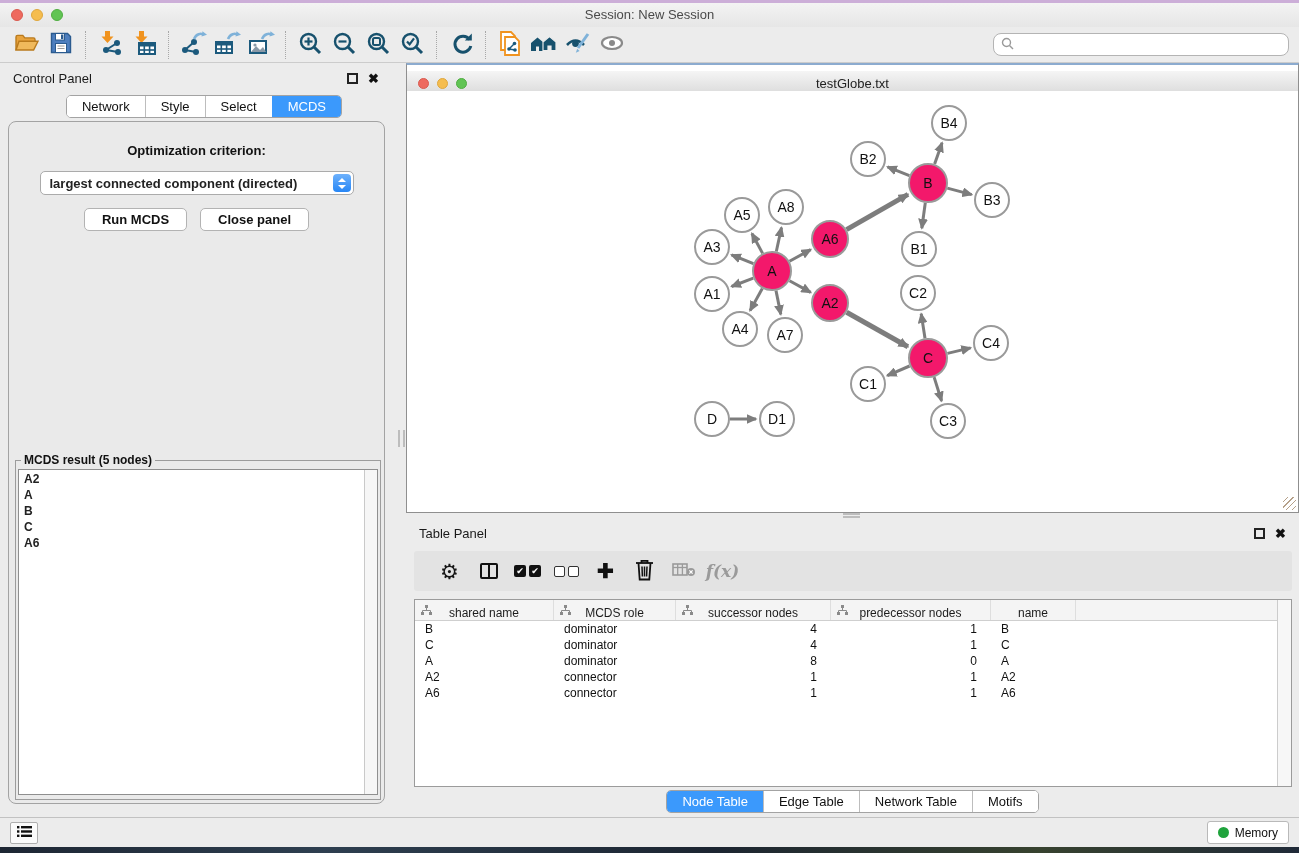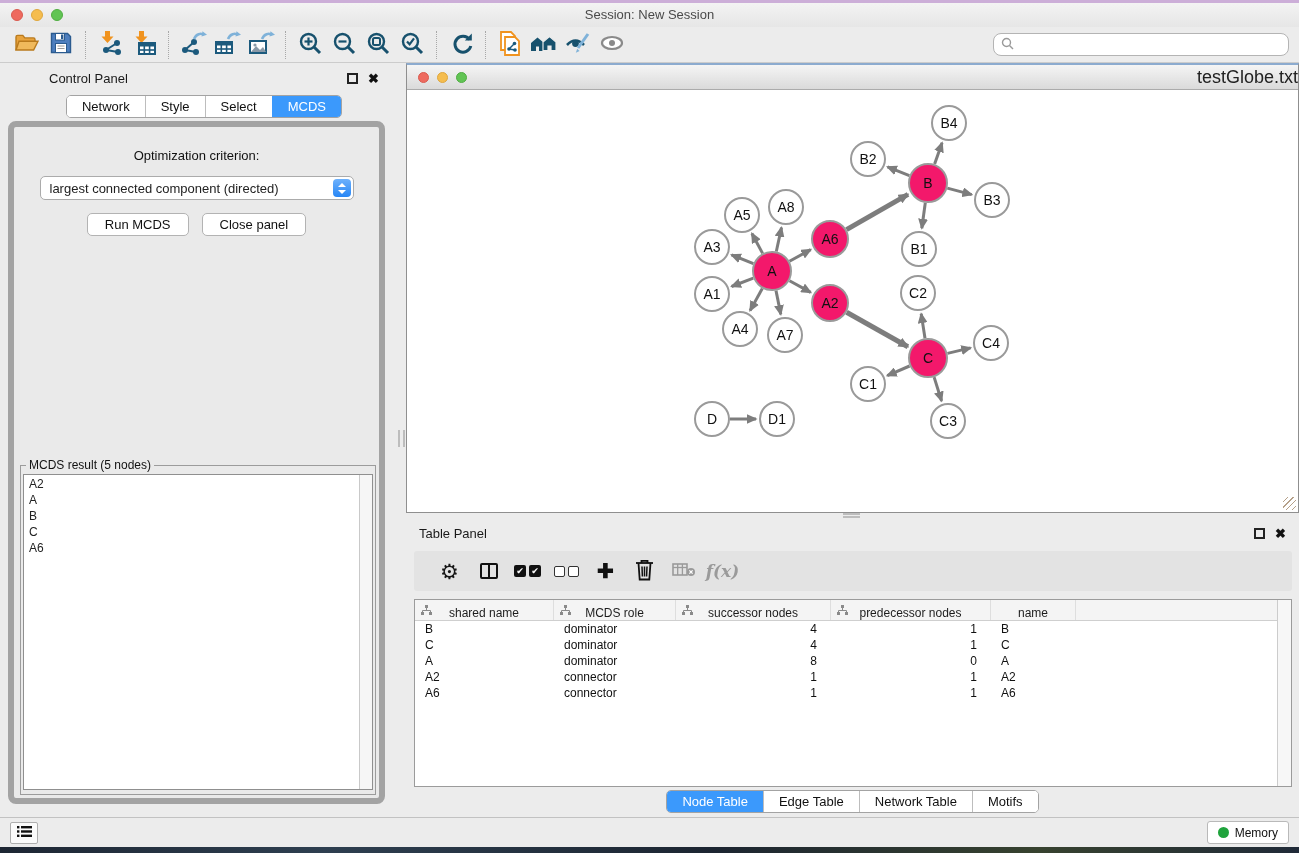--- a/index.html
+++ b/index.html
@@ -21,33 +21,33 @@
   
   .toolbar { position:absolute; top:27px; left:0; right:0; height:36px; background:#ececec;
              border-bottom:1px solid #cccccc; display:flex; align-items:center; padding:0 10px; }
   .tb-btn { width:34px; height:30px; display:flex; align-items:center; justify-content:center; }
   .tb-sep { width:1px; height:28px; border-left:1px dotted #a8a8a8; margin:0 7px; }
   .search-box { margin-left:auto; width:296px; height:23px; background:#fff; border:1px solid #b4b4b4;
                 border-radius:8px; display:flex; align-items:center; padding:0 7px; gap:5px; }
   .search-box input { border:none; outline:none; flex:1; font-size:12px; background:transparent; font-family:"Liberation Sans",sans-serif; }
 
   
-  .control-panel { position:absolute; top:63px; left:0; width:392px; height:754px;padding-left:36px; }
+  .control-panel { position:absolute; top:63px; left:0; width:392px; height:754px; }
   .panel-head { position:relative; height:30px; display:flex; align-items:center; padding:0 13px; }
   .panel-title { font-size:13px; color:#1a1a1a; }
   .panel-icons { margin-left:auto; display:flex; align-items:center; gap:10px; }
   .float-ico { width:11px; height:11px; border:2px solid #222; }
   .close-ico { font-size:13px; font-weight:bold; color:#111; line-height:11px; }
   .cp-tabs { position:absolute; top:32px; left:16px; right:0; display:flex; justify-content:center; }
   .seg { display:inline-flex; border:1px solid #a3a3a3; border-radius:5px; overflow:hidden; background:#fff; }
   .seg-item { padding:3px 15px; font-size:13px; color:#111; border-left:1px solid #bdbdbd; background:#fff; }
   .seg-item:first-child { border-left:none; }
   .seg-item.active { background:#3b99fc; color:#fff; border-left-color:#3b99fc; }
   .cp-box { position:absolute; top:58px; left:8px; right:7px; bottom:13px; background:#eaeaea;
-            border:6px solid #a3a3a3; border-radius:8px; }
+            border:1px solid #a3a3a3; border-radius:8px;font-weight:bold; }
   .opt-label { margin-top:21px; text-align:center; font-size:13px; color:#111; }
   .opt-select { position:relative; margin:13px auto 12px; width:314px; height:24px; background:#fff;
                 border:1px solid #ababab; border-radius:5px; display:flex; align-items:center;
                 padding:0 26px 0 9px; font-size:13px; }
   .spinner { position:absolute; right:2px; top:2px; width:18px; height:18px; border-radius:4px;
              background:linear-gradient(#6db1fc,#2786f5); display:flex; flex-direction:column;
              align-items:center; justify-content:center; gap:3px; }
   .tri-up { width:0; height:0; border-left:4px solid transparent; border-right:4px solid transparent; border-bottom:4px solid #fff; }
   .tri-down { width:0; height:0; border-left:4px solid transparent; border-right:4px solid transparent; border-top:4px solid #fff; }
   .btn-row { margin-top:13px; display:flex; justify-content:center; gap:13px; }
@@ -58,21 +58,21 @@
   .result-list { position:relative; height:100%; background:#fff; border:1px solid #8f8f8f;
                  font-size:12px; line-height:16px; padding:1px 5px; }
   .result-scroll { position:absolute; top:0; right:0; bottom:0; width:13px; border-left:1px solid #c9c9c9; background:#f6f6f6; }
 
   
   .network-window { position:absolute; left:406px; top:63px; width:893px; height:450px;
                     border:1px solid #8f8f8f; border-top:2px solid #8cabcf; background:#fff; }
   .nw-titlebar { position:relative; height:25px; background:linear-gradient(#f5f5f5,#dadada); border-bottom:1px solid #ababab; }
   .nw-titlebar .lights { top:7px; }
   .nw-titlebar .light { width:11px; height:11px; }
-  .nw-title { text-align:right; line-height:25px; font-size:18px; color:#222; }
+  .nw-title { text-align:center; line-height:25px; font-size:13px; color:#222;margin-top:6px; }
   .nw-canvas { position:absolute; top:26px; left:0; right:0; bottom:0; background:#fff; }
   .nw-canvas svg { width:100%; height:100%; font-family:"Liberation Sans",sans-serif; }
   .grip { position:absolute; right:2px; bottom:2px; width:13px; height:13px;
           background:repeating-linear-gradient(135deg, transparent 0 3px, #b5a089 3px 4px); }
   .split-v { position:absolute; left:398px; top:430px; width:7px; height:17px;
              border-left:2px solid #bdbdbd; border-right:2px solid #bdbdbd; }
   .split-h { position:absolute; left:843px; top:513px; width:17px; height:5px;
              border-top:2px solid #bdbdbd; border-bottom:2px solid #bdbdbd; }
 
   

